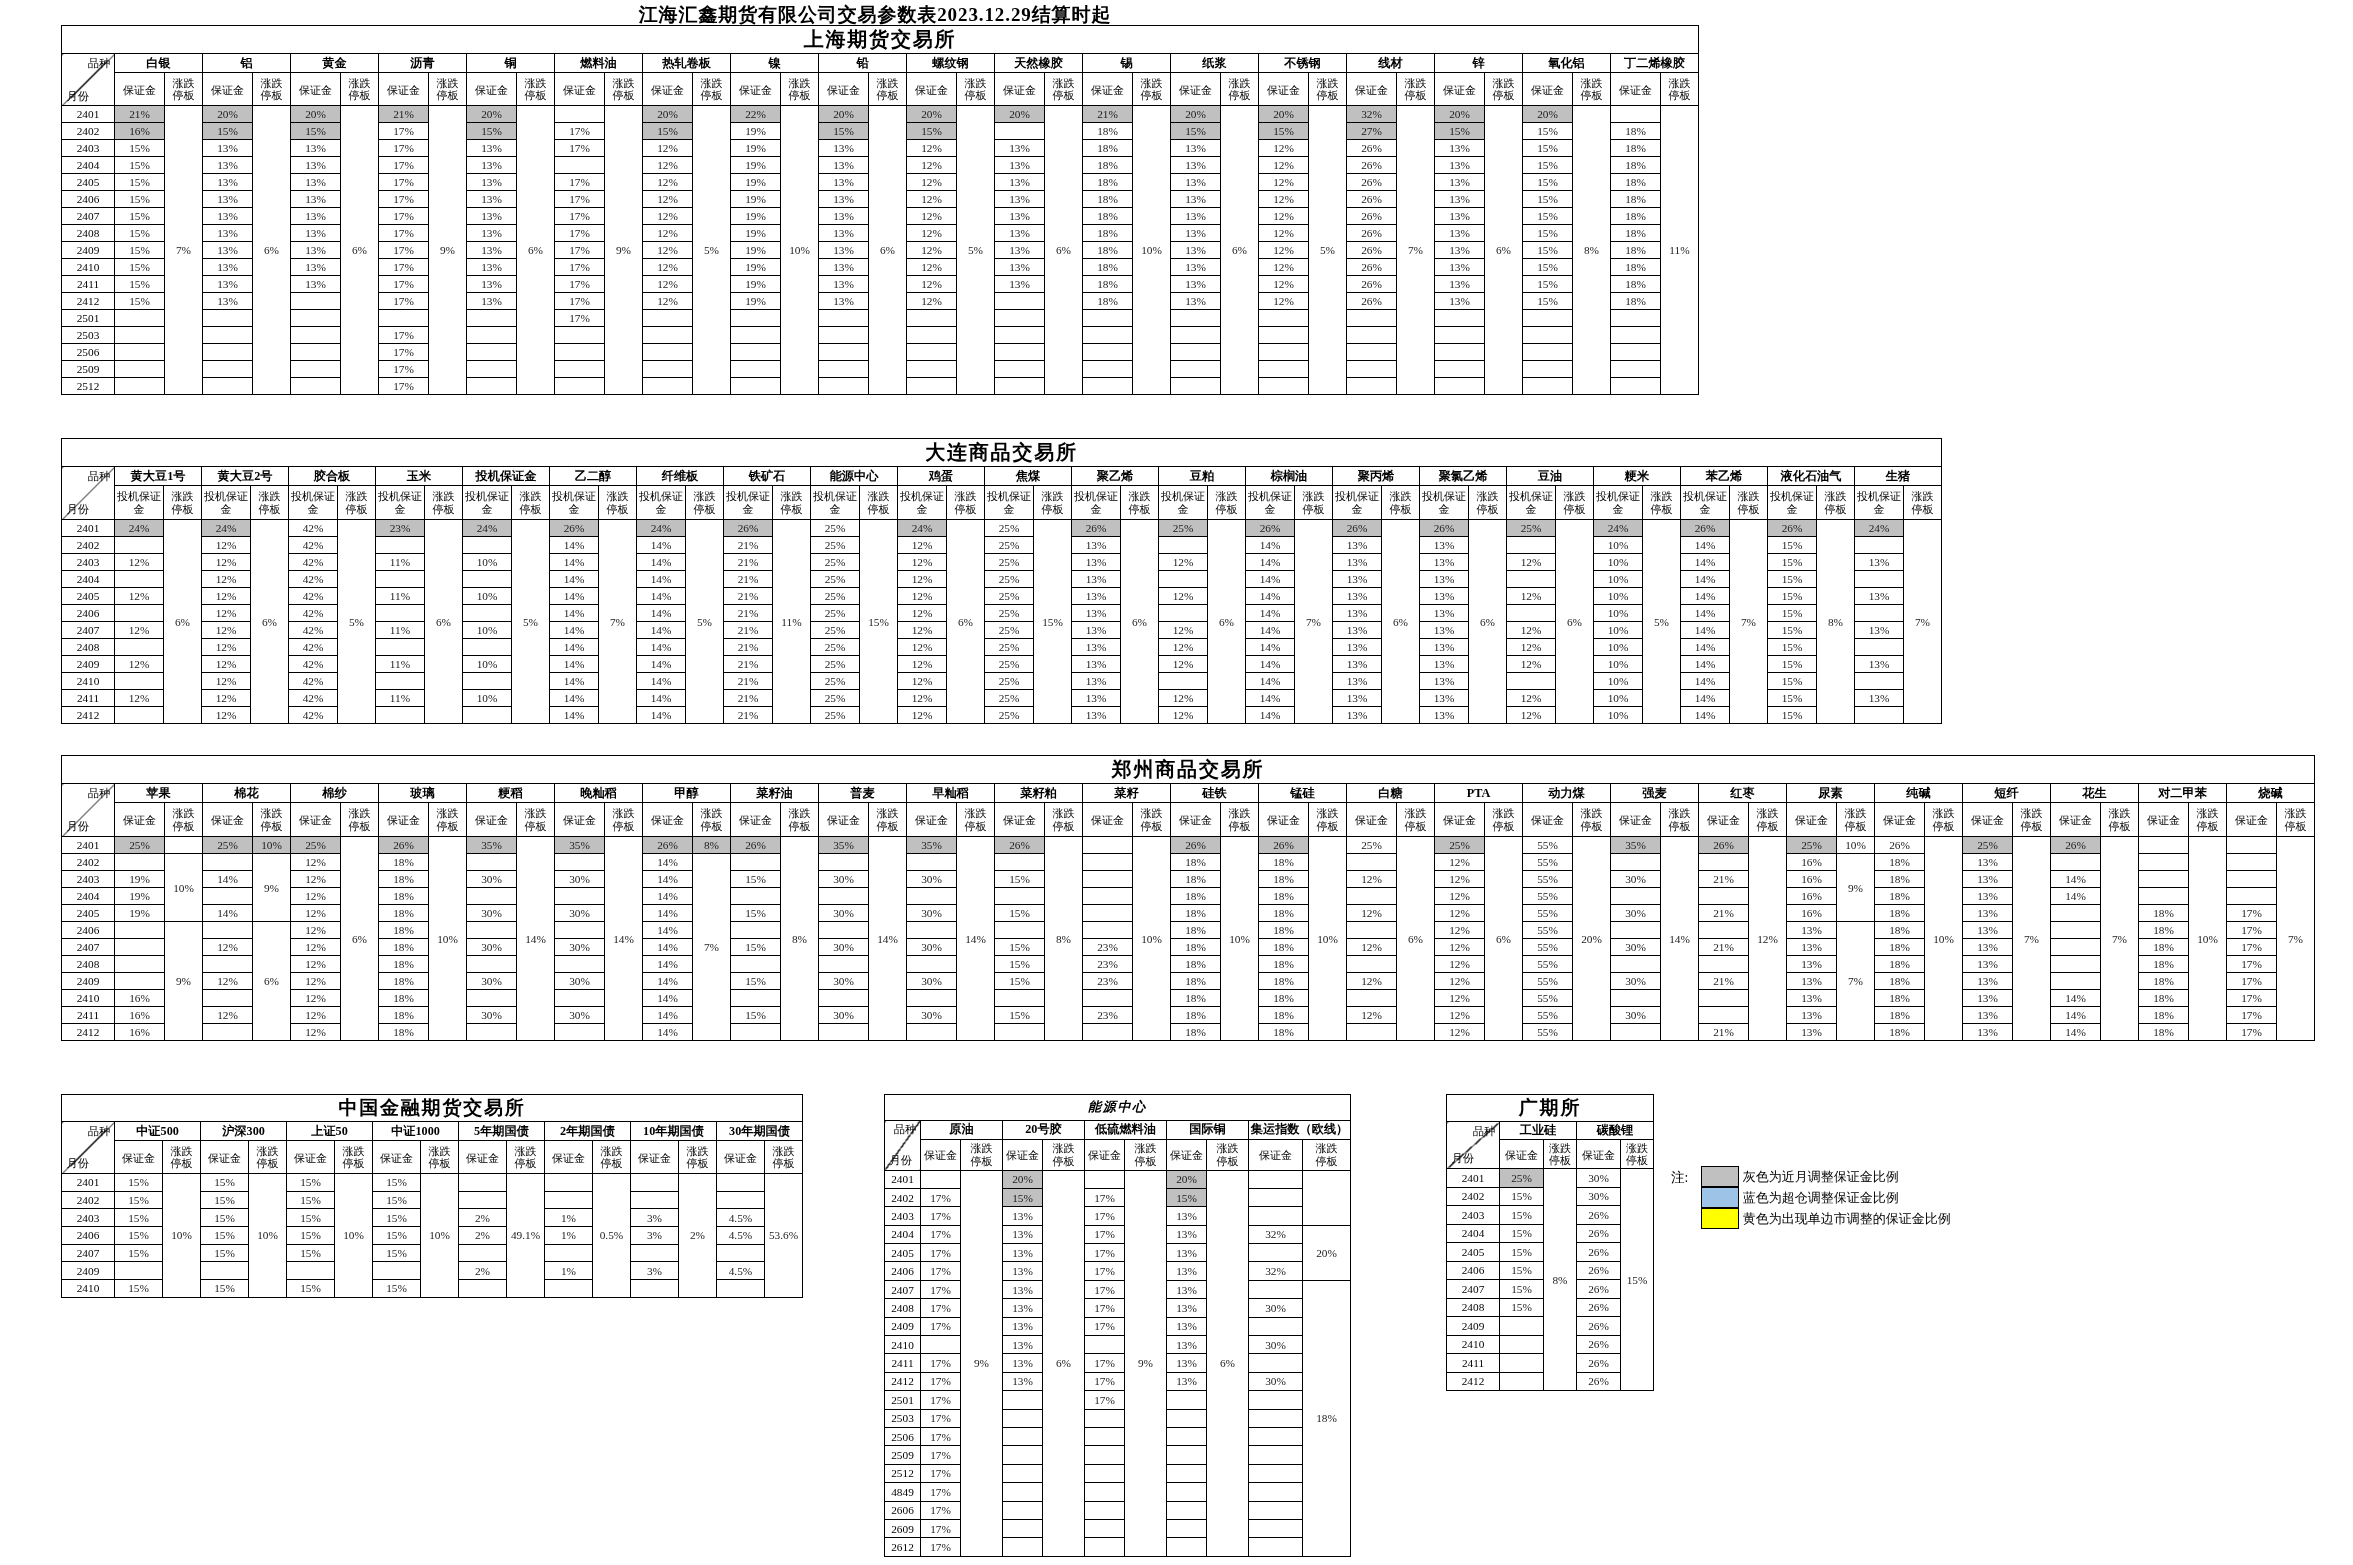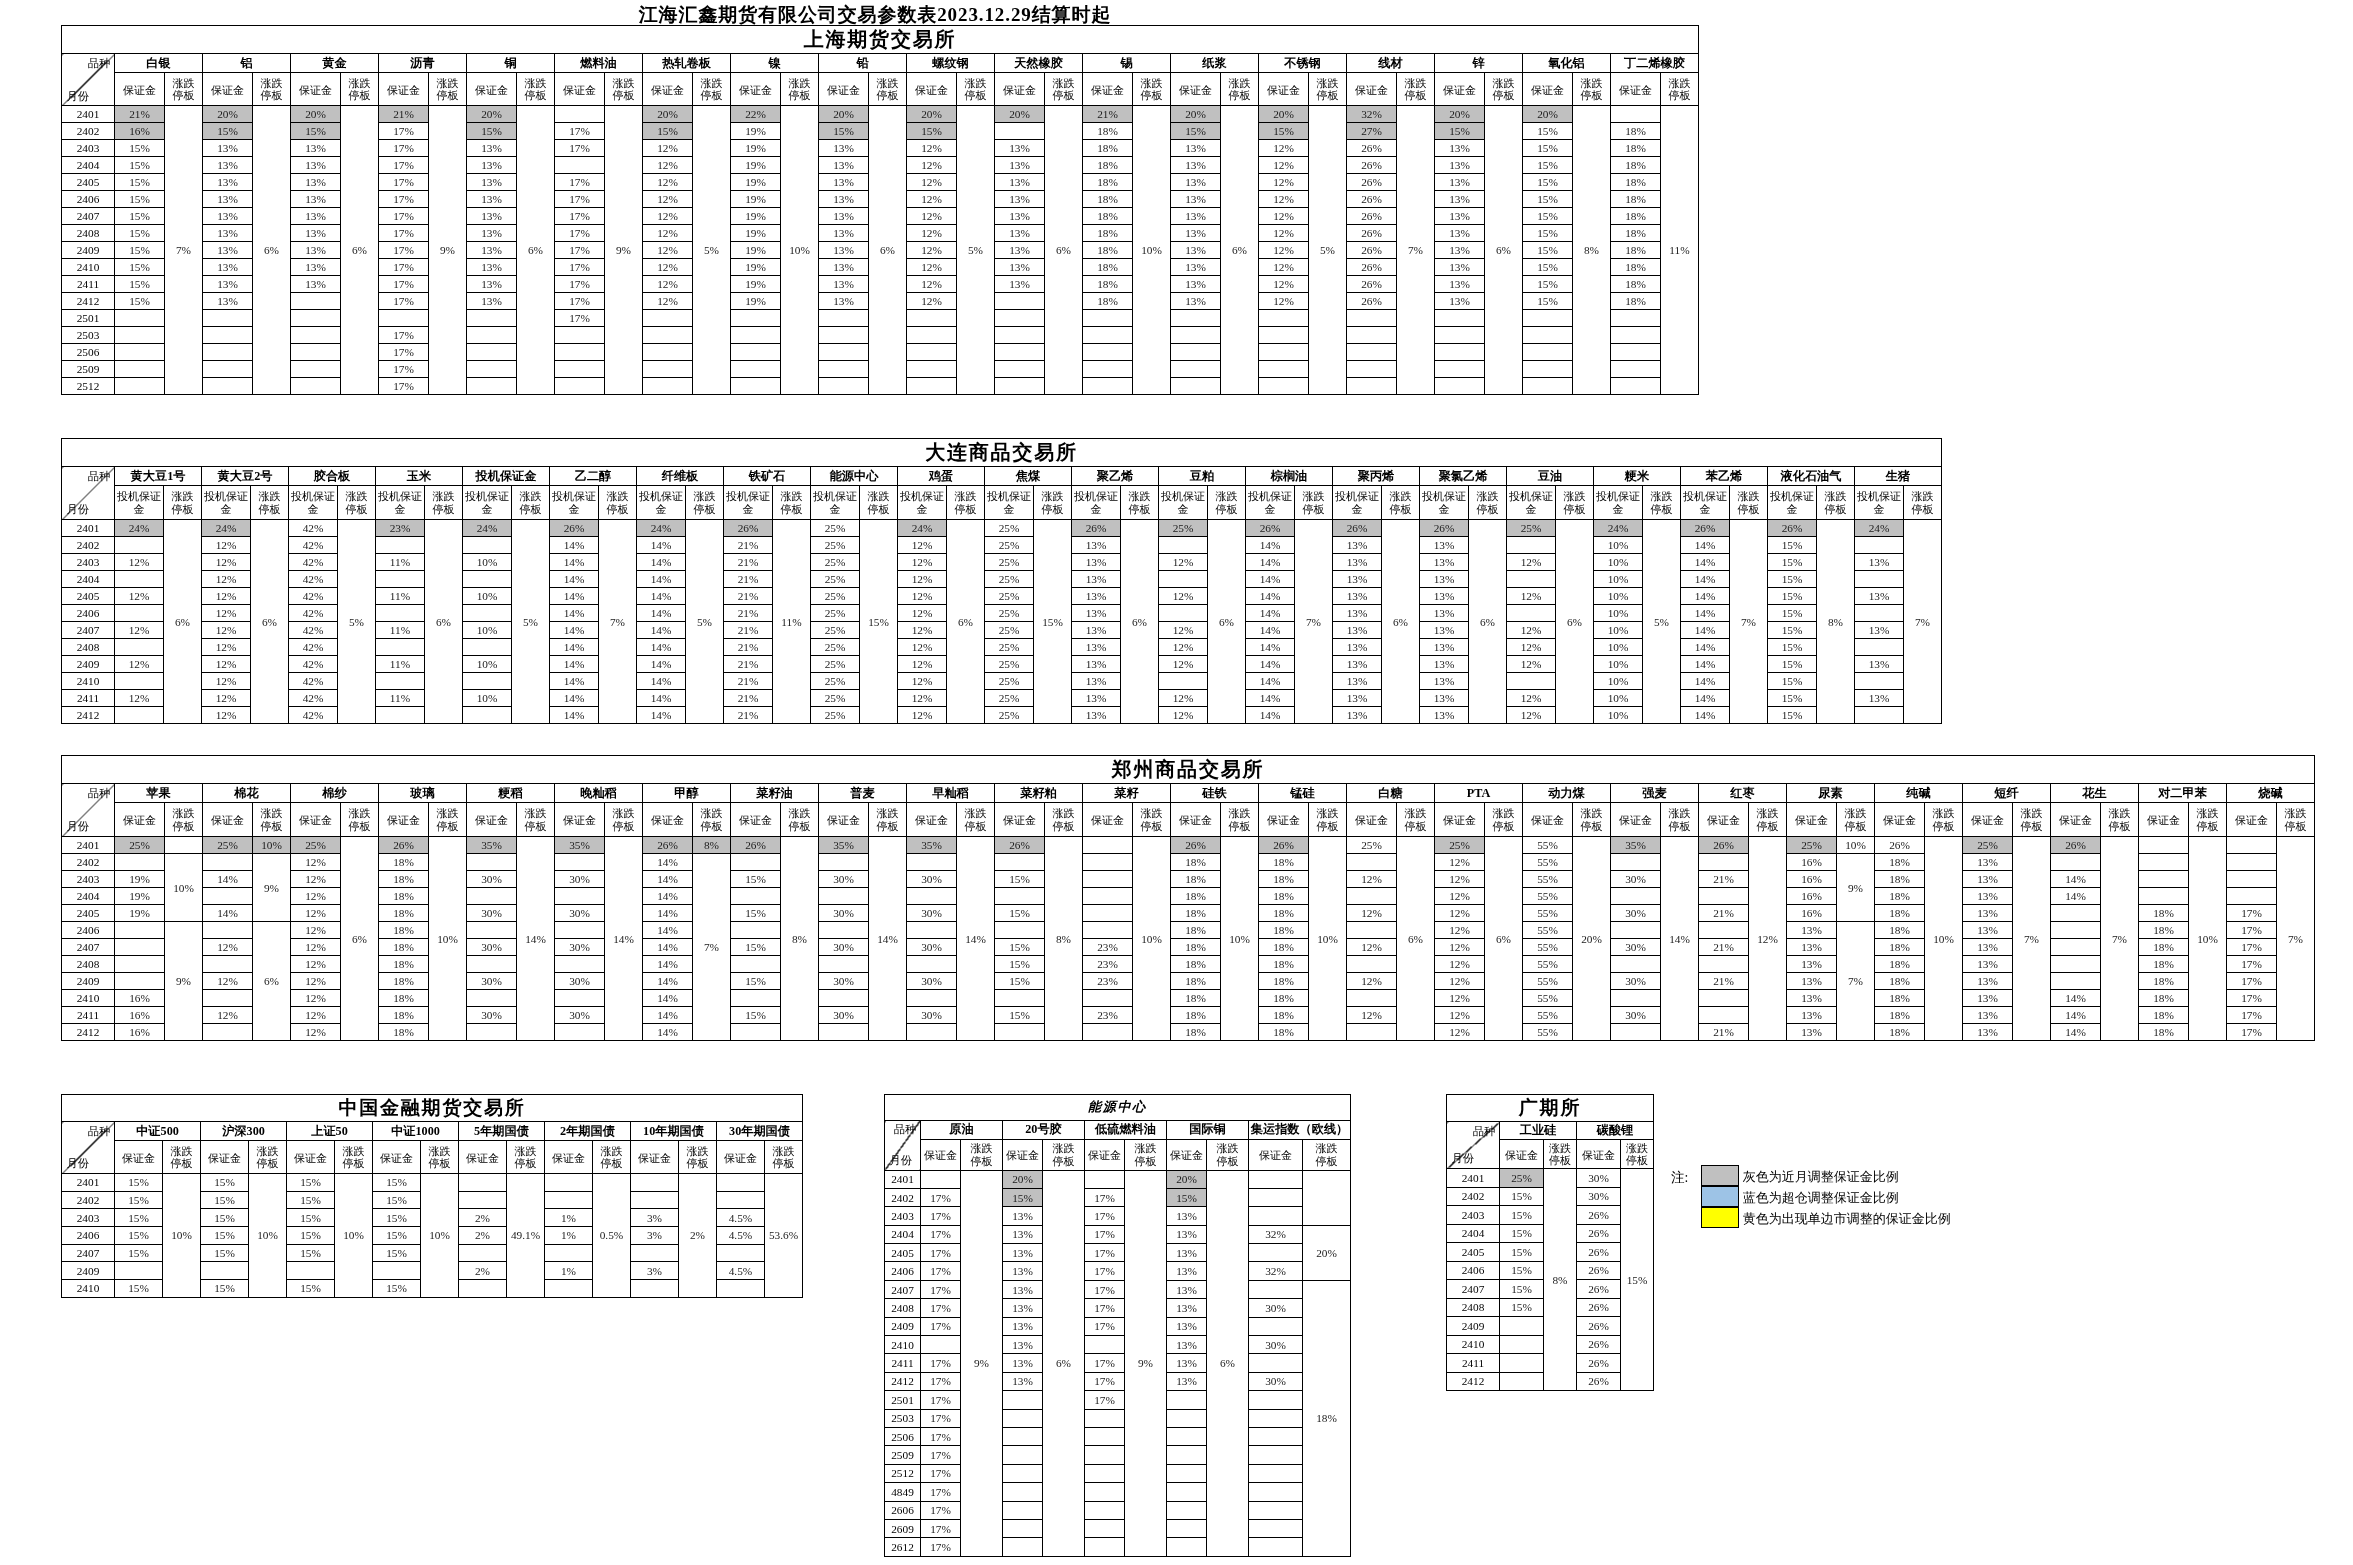--- a/index.html
+++ b/index.html
@@ -25,21 +25,21 @@
   td.gray{background:#c0c0c0;}
   td.corner{position:relative;
     background:linear-gradient(to bottom right,
       transparent calc(50% - 0.6px), #000 calc(50% - 0.6px),
       #000 calc(50% + 0.6px), transparent calc(50% + 0.6px));}
   td.corner .c-top{position:absolute;top:1.8px;right:3.6px;font-size:11.3px;}
   td.corner .c-bot{position:absolute;bottom:1.8px;left:4.5px;font-size:11.3px;}
   .legend{position:absolute;left:1671px;top:1166px;display:flex;align-items:flex-start;}
   .legend .note-label{font-size:13.6px;margin-right:12.7px;padding-top:2.7px;}
   .legend .rows{display:flex;flex-direction:column;}
-  .legend .lrow{display:flex;align-items:flex-start;height:21px;}
+  .legend .lrow{display:flex;align-items:center;height:21px;}
   .legend .swatch{width:38px;height:100%;border:0.9px solid #000;box-sizing:border-box;margin-top:-0.9px;}
   .legend .ltext{font-size:13px;line-height:21px;margin-left:3.6px;white-space:nowrap;}
 </style>
 </head>
 <body>
 
 <div class="main-title">江海汇鑫期货有限公司交易参数表2023.12.29结算时起</div>
 
 <div id="tables-root">
     <div class="exchange" style="left: 61px; top: 25.4px;">

